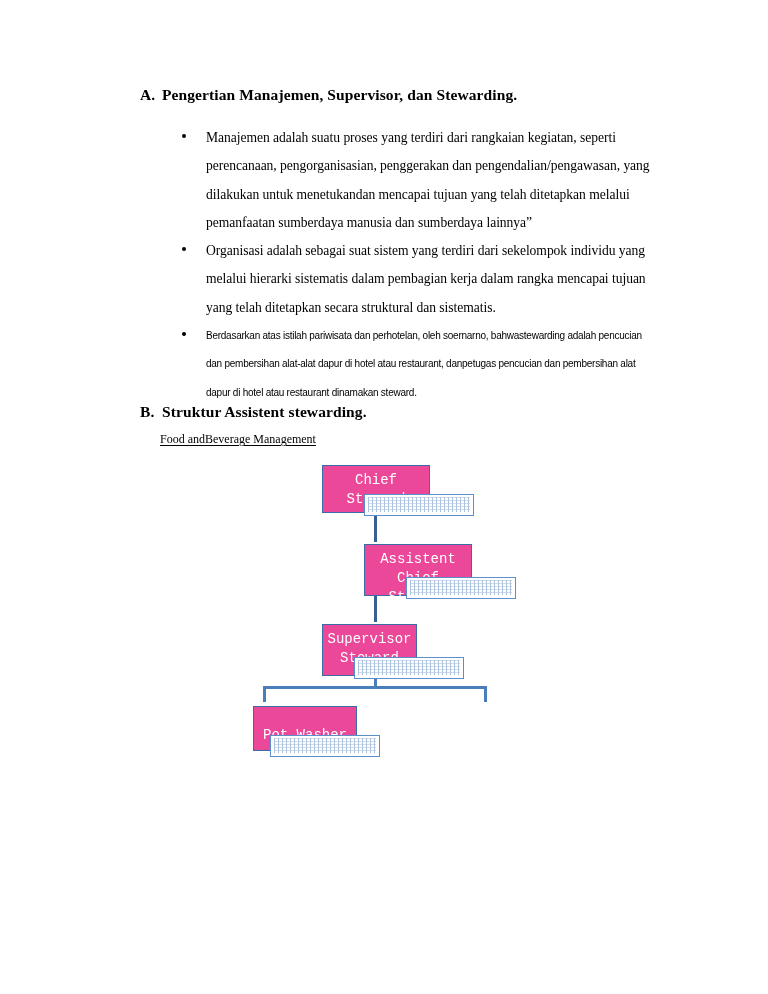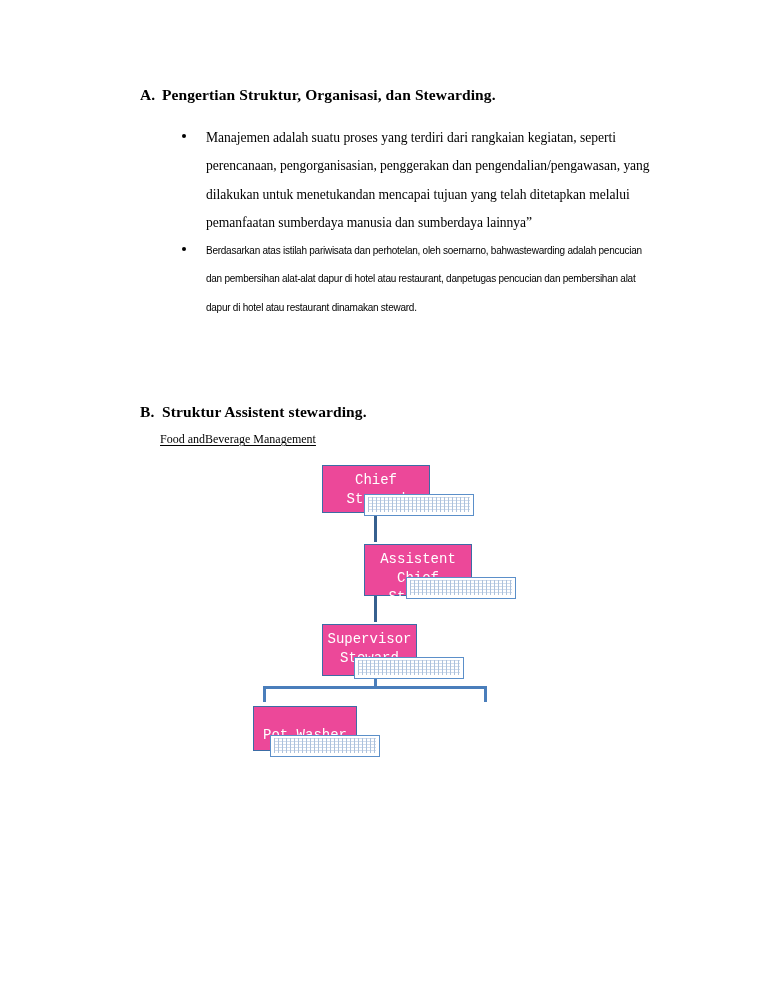--- a/index.html
+++ b/index.html
@@ -156,30 +156,34 @@
   .conn-light.v { width: 3px; }
   .conn-light.h { height: 3px; }
 </style>
 </head>
 <body>
 
 <div class="page">
 
   <div class="section" id="section-a">
     <span class="marker">A.</span>
-    <span class="sec-title">Pengertian Struktur, Organisasi, dan Stewarding.</span>
+    <span class="sec-title">Pengertian Manajemen, Supervisor, dan Stewarding.</span>
   </div>
 
   <div class="bullets">
 
     <div class="bullet">
       <span class="dot"></span>
       <span class="txt">Manajemen adalah suatu proses yang terdiri dari rangkaian kegiatan, seperti perencanaan, pengorganisasian, penggerakan dan pengendalian/pengawasan, yang dilakukan untuk menetukandan mencapai tujuan yang telah ditetapkan melalui pemanfaatan sumberdaya manusia dan sumberdaya lainnya”</span>
     </div>
 
+    <div class="bullet">
+      <span class="dot"></span>
+      <span class="txt">Organisasi adalah sebagai suat sistem yang terdiri dari sekelompok individu yang melalui hierarki sistematis dalam pembagian kerja dalam rangka mencapai tujuan yang telah ditetapkan secara struktural dan sistematis.</span>
+    </div>
 
     <div class="bullet sans">
       <span class="dot"></span>
       <span class="txt">Berdasarkan atas istilah pariwisata dan perhotelan, oleh soernarno, bahwastewarding adalah pencucian dan pembersihan alat-alat dapur di hotel atau restaurant, danpetugas pencucian dan pembersihan alat dapur di hotel atau restaurant dinamakan steward.</span>
     </div>
 
   </div>
 
   <div class="section" id="section-b">
     <span class="marker">B.</span>

